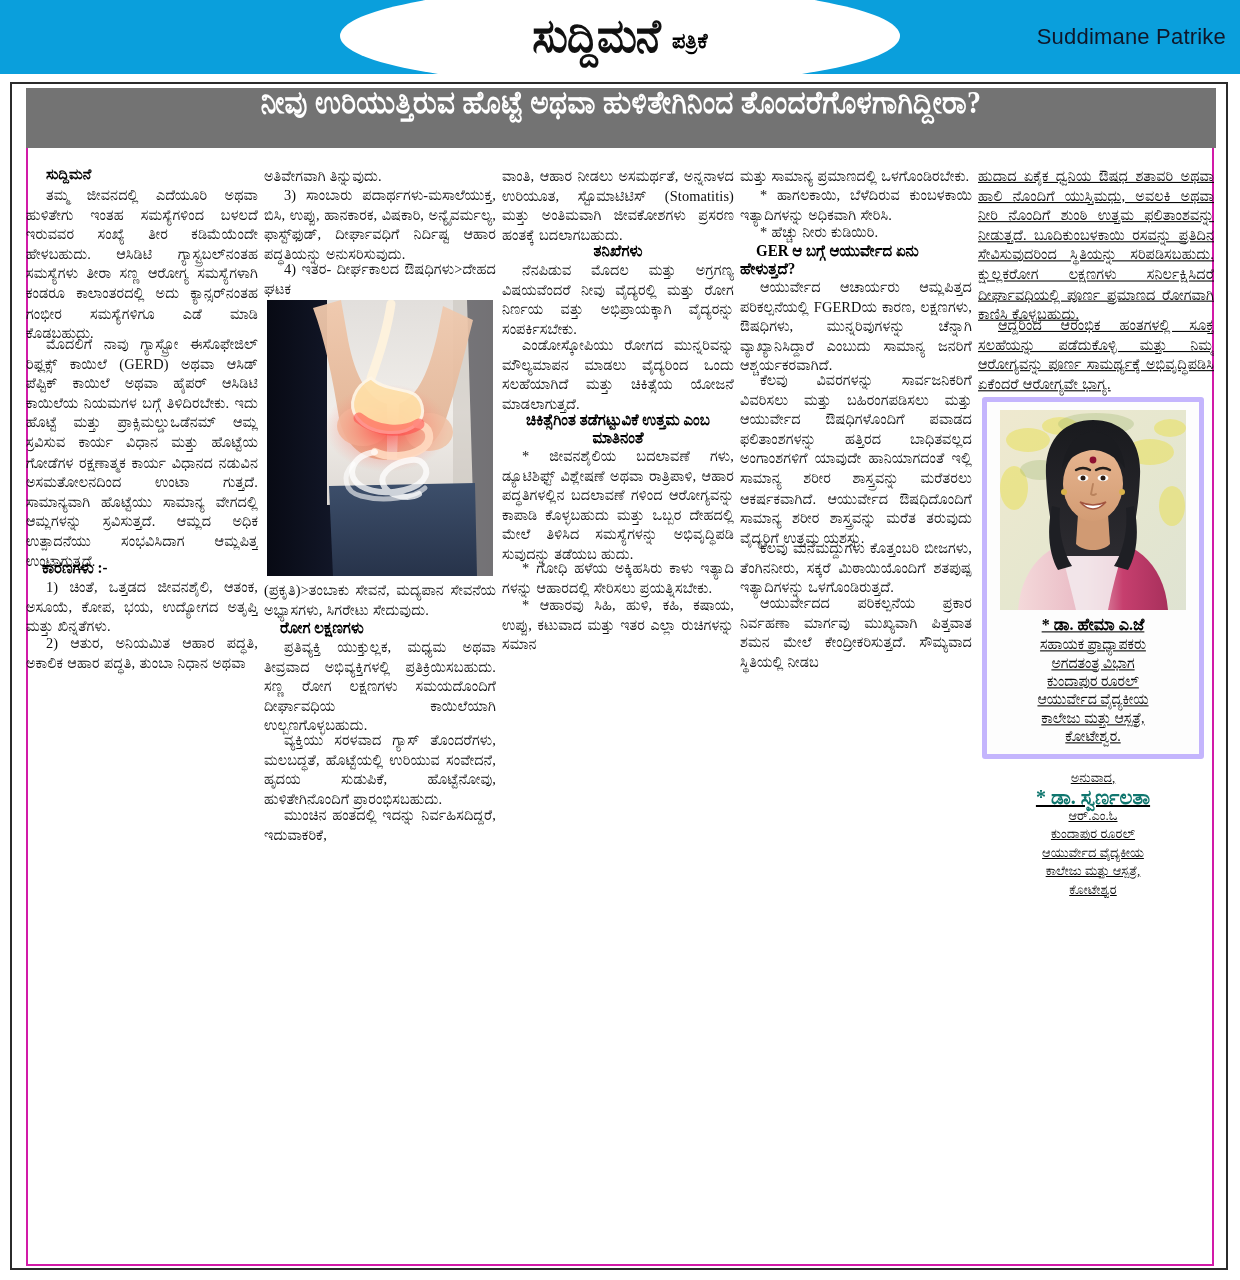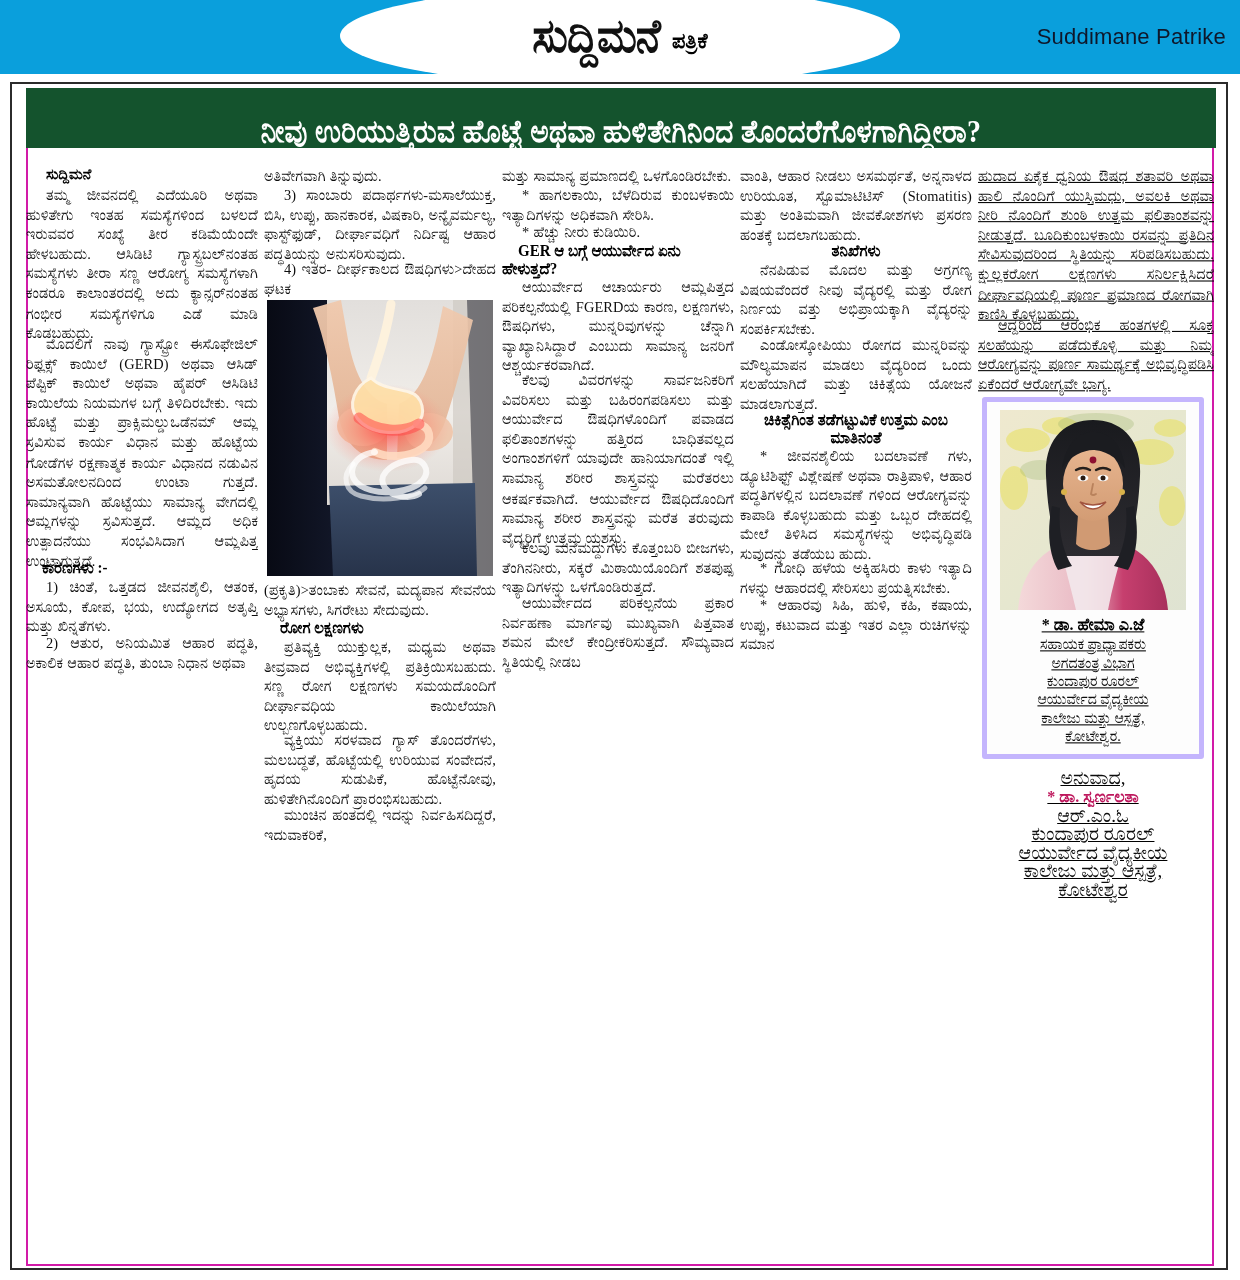--- a/index.html
+++ b/index.html
@@ -75,22 +75,22 @@
     border:2px solid #d21aa8;
     box-sizing:border-box;
     background:#fff;
   }
 
   
   .headline{
     position:absolute;
     left:26px;top:88px;
     width:1190px;height:60px;
-    background:#14532d;
-    display:flex;align-items:flex-end;justify-content:center;
+    background:#737373;
+    display:flex;align-items:flex-start;justify-content:center;
     box-sizing:border-box;
   }
   .headline-text{
     color:#ffffff;
     font-family:"Liberation Serif", serif;
     font-weight:bold;
     font-size:28px;
     line-height:1.1;
     text-align:center;
     white-space:nowrap;
@@ -194,25 +194,25 @@
     color:#0d0d0d;
     transform:scaleY(1.06);
   }
   .translator{
     margin:10px 0 0 4px;
     width:222px;
     text-align:center;
   }
   .translator .t-label{
     font-family:"Liberation Serif", serif;
-    font-size:19px;line-height:18.4px;color:#0d0d0d;
+    font-size:13px;line-height:18.4px;color:#0d0d0d;
   }
   .translator .t-name{
     font-family:"Liberation Serif", serif;
-    font-weight:bold;font-size:16px;color:#be185d;line-height:20px;
+    font-weight:bold;font-size:20px;color:#0f766e;line-height:20px;
   }
 </style>
 </head>
 <body>
 
 <div class="page">
 
   <div class="masthead">
     <div class="masthead-oval"></div>
     <div class="masthead-logo">
@@ -306,39 +306,39 @@
       </div>
 
       <p class="kn noind">(ಪ್ರಕೃತಿ)&gt;ತಂಬಾಕು ಸೇವನೆ, ಮದ್ಯಪಾನ ಸೇವನೆಯ ಅಭ್ಯಾಸಗಳು, ಸಿಗರೇಟು ಸೇದುವುದು.</p>
       <h3 class="kn-head left">ರೋಗ ಲಕ್ಷಣಗಳು</h3>
       <p class="kn">ಪ್ರತಿವ್ಯಕ್ತಿ ಯುಕ್ತುಲ್ಲಕ, ಮಧ್ಯಮ ಅಥವಾ ತೀವ್ರವಾದ ಅಭಿವ್ಯಕ್ತಿಗಳಲ್ಲಿ ಪ್ರತಿಕ್ರಿಯಿಸಬಹುದು. ಸಣ್ಣ ರೋಗ ಲಕ್ಷಣಗಳು ಸಮಯದೊಂದಿಗೆ ದೀರ್ಘಾವಧಿಯ ಕಾಯಿಲೆಯಾಗಿ ಉಲ್ಬಣಗೊಳ್ಳಬಹುದು.</p>
       <p class="kn">ವ್ಯಕ್ತಿಯು ಸರಳವಾದ ಗ್ಯಾಸ್ ತೊಂದರೆಗಳು, ಮಲಬದ್ಧತೆ, ಹೊಟ್ಟೆಯಲ್ಲಿ ಉರಿಯುವ ಸಂವೇದನೆ, ಹೃದಯ ಸುಡುಪಿಕೆ, ಹೊಟ್ಟೆನೋವು, ಹುಳಿತೇಗಿನೊಂದಿಗೆ ಪ್ರಾರಂಭಿಸಬಹುದು.</p>
       <p class="kn">ಮುಂಚಿನ ಹಂತದಲ್ಲಿ ಇದನ್ನು ನಿರ್ವಹಿಸದಿದ್ದರೆ, ಇದುವಾಕರಿಕೆ,</p>
     </div>
 
     <div class="col">
+      <p class="kn noind">ವಾಂತಿ, ಆಹಾರ ನೀಡಲು ಅಸಮರ್ಥತೆ, ಅನ್ನನಾಳದ ಉರಿಯೂತ, ಸ್ಟೊಮಾಟಿಟಿಸ್ (Stomatitis) ಮತ್ತು ಅಂತಿಮವಾಗಿ ಜೀವಕೋಶಗಳು ಪ್ರಸರಣ ಹಂತಕ್ಕೆ ಬದಲಾಗಬಹುದು.</p>
+      <h3 class="kn-head">ತನಿಖೆಗಳು</h3>
+      <p class="kn">ನೆನಪಿಡುವ ಮೊದಲ ಮತ್ತು ಅಗ್ರಗಣ್ಯ ವಿಷಯವೆಂದರೆ ನೀವು ವೈದ್ಯರಲ್ಲಿ ಮತ್ತು ರೋಗ ನಿರ್ಣಯ ವತ್ತು ಅಭಿಪ್ರಾಯಕ್ಕಾಗಿ ವೈದ್ಯರನ್ನು ಸಂಪರ್ಕಿಸಬೇಕು.</p>
+      <p class="kn">ಎಂಡೋಸ್ಕೋಪಿಯು ರೋಗದ ಮುನ್ನರಿವನ್ನು ಮೌಲ್ಯಮಾಪನ ಮಾಡಲು ವೈದ್ಯರಿಂದ ಒಂದು ಸಲಹೆಯಾಗಿದೆ ಮತ್ತು ಚಿಕಿತ್ಸೆಯ ಯೋಜನೆ ಮಾಡಲಾಗುತ್ತದೆ.</p>
+      <h3 class="kn-head">ಚಿಕಿತ್ಸೆಗಿಂತ ತಡೆಗಟ್ಟುವಿಕೆ ಉತ್ತಮ ಎಂಬ ಮಾತಿನಂತೆ</h3>
+      <p class="kn">* ಜೀವನಶೈಲಿಯ ಬದಲಾವಣೆ ಗಳು, ಡ್ಯೂಟಿಶಿಫ್ಟ್ ವಿಶ್ಲೇಷಣೆ ಅಥವಾ ರಾತ್ರಿಪಾಳಿ, ಆಹಾರ ಪದ್ಧತಿಗಳಲ್ಲಿನ ಬದಲಾವಣೆ ಗಳಿಂದ ಆರೋಗ್ಯವನ್ನು ಕಾಪಾಡಿ ಕೊಳ್ಳಬಹುದು ಮತ್ತು ಒಬ್ಬರ ದೇಹದಲ್ಲಿ ಮೇಲೆ ತಿಳಿಸಿದ ಸಮಸ್ಯೆಗಳನ್ನು ಅಭಿವೃದ್ಧಿಪಡಿ ಸುವುದನ್ನು ತಡೆಯಬ ಹುದು.</p>
+      <p class="kn">* ಗೋಧಿ ಹಳೆಯ ಅಕ್ಕಿಹಸಿರು ಕಾಳು ಇತ್ಯಾದಿ ಗಳನ್ನು ಆಹಾರದಲ್ಲಿ ಸೇರಿಸಲು ಪ್ರಯತ್ನಿಸಬೇಕು.</p>
+      <p class="kn">* ಆಹಾರವು ಸಿಹಿ, ಹುಳಿ, ಕಹಿ, ಕಷಾಯ, ಉಪ್ಪು, ಕಟುವಾದ ಮತ್ತು ಇತರ ಎಲ್ಲಾ ರುಚಿಗಳನ್ನು ಸಮಾನ</p>
+    </div>
+
+    <div class="col">
       <p class="kn noind">ಮತ್ತು ಸಾಮಾನ್ಯ ಪ್ರಮಾಣದಲ್ಲಿ ಒಳಗೊಂಡಿರಬೇಕು.</p>
       <p class="kn">* ಹಾಗಲಕಾಯಿ, ಬೆಳೆದಿರುವ ಕುಂಬಳಕಾಯಿ ಇತ್ಯಾದಿಗಳನ್ನು ಅಧಿಕವಾಗಿ ಸೇರಿಸಿ.</p>
       <p class="kn">* ಹೆಚ್ಚು ನೀರು ಕುಡಿಯಿರಿ.</p>
       <h3 class="kn-head left">GER ಆ ಬಗ್ಗೆ ಆಯುರ್ವೇದ ಏನು ಹೇಳುತ್ತದೆ?</h3>
       <p class="kn">ಆಯುರ್ವೇದ ಆಚಾರ್ಯರು ಆಮ್ಲಪಿತ್ತದ ಪರಿಕಲ್ಪನೆಯಲ್ಲಿ FGERDಯ ಕಾರಣ, ಲಕ್ಷಣಗಳು, ಔಷಧಿಗಳು, ಮುನ್ನರಿವುಗಳನ್ನು ಚೆನ್ನಾಗಿ ವ್ಯಾಖ್ಯಾನಿಸಿದ್ದಾರೆ ಎಂಬುದು ಸಾಮಾನ್ಯ ಜನರಿಗೆ ಆಶ್ಚರ್ಯಕರವಾಗಿದೆ.</p>
       <p class="kn">ಕೆಲವು ವಿವರಗಳನ್ನು ಸಾರ್ವಜನಿಕರಿಗೆ ವಿವರಿಸಲು ಮತ್ತು ಬಹಿರಂಗಪಡಿಸಲು ಮತ್ತು ಆಯುರ್ವೇದ ಔಷಧಿಗಳೊಂದಿಗೆ ಪವಾಡದ ಫಲಿತಾಂಶಗಳನ್ನು ಹತ್ತಿರದ ಬಾಧಿತವಲ್ಲದ ಅಂಗಾಂಶಗಳಿಗೆ ಯಾವುದೇ ಹಾನಿಯಾಗದಂತೆ ಇಲ್ಲಿ ಸಾಮಾನ್ಯ ಶರೀರ ಶಾಸ್ತ್ರವನ್ನು ಮರೆತರಲು ಆಕರ್ಷಕವಾಗಿದೆ. ಆಯುರ್ವೇದ ಔಷಧಿದೊಂದಿಗೆ ಸಾಮಾನ್ಯ ಶರೀರ ಶಾಸ್ತ್ರವನ್ನು ಮರೆತ ತರುವುದು ವೈದ್ಯರಿಗೆ ಉತ್ತಮ ಯಶಸ್ಸು.</p>
       <p class="kn">ಕೆಲವು ಮನೆಮದ್ದುಗಳು ಕೊತ್ತಂಬರಿ ಬೀಜಗಳು, ತೆಂಗಿನನೀರು, ಸಕ್ಕರೆ ಮಿಠಾಯಿಯೊಂದಿಗೆ ಶತಪುಷ್ಪ ಇತ್ಯಾದಿಗಳನ್ನು ಒಳಗೊಂಡಿರುತ್ತದೆ.</p>
       <p class="kn">ಆಯುರ್ವೇದದ ಪರಿಕಲ್ಪನೆಯ ಪ್ರಕಾರ ನಿರ್ವಹಣಾ ಮಾರ್ಗವು ಮುಖ್ಯವಾಗಿ ಪಿತ್ತವಾತ ಶಮನ ಮೇಲೆ ಕೇಂದ್ರೀಕರಿಸುತ್ತದೆ. ಸೌಮ್ಯವಾದ ಸ್ಥಿತಿಯಲ್ಲಿ ನೀಡಬ</p>
-    </div>
-
-    <div class="col">
-      <p class="kn noind">ವಾಂತಿ, ಆಹಾರ ನೀಡಲು ಅಸಮರ್ಥತೆ, ಅನ್ನನಾಳದ ಉರಿಯೂತ, ಸ್ಟೊಮಾಟಿಟಿಸ್ (Stomatitis) ಮತ್ತು ಅಂತಿಮವಾಗಿ ಜೀವಕೋಶಗಳು ಪ್ರಸರಣ ಹಂತಕ್ಕೆ ಬದಲಾಗಬಹುದು.</p>
-      <h3 class="kn-head">ತನಿಖೆಗಳು</h3>
-      <p class="kn">ನೆನಪಿಡುವ ಮೊದಲ ಮತ್ತು ಅಗ್ರಗಣ್ಯ ವಿಷಯವೆಂದರೆ ನೀವು ವೈದ್ಯರಲ್ಲಿ ಮತ್ತು ರೋಗ ನಿರ್ಣಯ ವತ್ತು ಅಭಿಪ್ರಾಯಕ್ಕಾಗಿ ವೈದ್ಯರನ್ನು ಸಂಪರ್ಕಿಸಬೇಕು.</p>
-      <p class="kn">ಎಂಡೋಸ್ಕೋಪಿಯು ರೋಗದ ಮುನ್ನರಿವನ್ನು ಮೌಲ್ಯಮಾಪನ ಮಾಡಲು ವೈದ್ಯರಿಂದ ಒಂದು ಸಲಹೆಯಾಗಿದೆ ಮತ್ತು ಚಿಕಿತ್ಸೆಯ ಯೋಜನೆ ಮಾಡಲಾಗುತ್ತದೆ.</p>
-      <h3 class="kn-head">ಚಿಕಿತ್ಸೆಗಿಂತ ತಡೆಗಟ್ಟುವಿಕೆ ಉತ್ತಮ ಎಂಬ ಮಾತಿನಂತೆ</h3>
-      <p class="kn">* ಜೀವನಶೈಲಿಯ ಬದಲಾವಣೆ ಗಳು, ಡ್ಯೂಟಿಶಿಫ್ಟ್ ವಿಶ್ಲೇಷಣೆ ಅಥವಾ ರಾತ್ರಿಪಾಳಿ, ಆಹಾರ ಪದ್ಧತಿಗಳಲ್ಲಿನ ಬದಲಾವಣೆ ಗಳಿಂದ ಆರೋಗ್ಯವನ್ನು ಕಾಪಾಡಿ ಕೊಳ್ಳಬಹುದು ಮತ್ತು ಒಬ್ಬರ ದೇಹದಲ್ಲಿ ಮೇಲೆ ತಿಳಿಸಿದ ಸಮಸ್ಯೆಗಳನ್ನು ಅಭಿವೃದ್ಧಿಪಡಿ ಸುವುದನ್ನು ತಡೆಯಬ ಹುದು.</p>
-      <p class="kn">* ಗೋಧಿ ಹಳೆಯ ಅಕ್ಕಿಹಸಿರು ಕಾಳು ಇತ್ಯಾದಿ ಗಳನ್ನು ಆಹಾರದಲ್ಲಿ ಸೇರಿಸಲು ಪ್ರಯತ್ನಿಸಬೇಕು.</p>
-      <p class="kn">* ಆಹಾರವು ಸಿಹಿ, ಹುಳಿ, ಕಹಿ, ಕಷಾಯ, ಉಪ್ಪು, ಕಟುವಾದ ಮತ್ತು ಇತರ ಎಲ್ಲಾ ರುಚಿಗಳನ್ನು ಸಮಾನ</p>
     </div>
 
     <div class="col col5">
       <p class="kn noind">ಹುದಾದ ಏಕೈಕ ಧ್ವನಿಯ ಔಷಧ ಶತಾವರಿ ಅಥವಾ ಹಾಲಿ ನೊಂದಿಗೆ ಯುಸ್ತಿಮಧು, ಅವಲಕಿ ಅಥವಾ ನೀರಿ ನೊಂದಿಗೆ ಶುಂಠಿ ಉತ್ತಮ ಫಲಿತಾಂಶವನ್ನು ನೀಡುತ್ತದೆ. ಬೂದಿಕುಂಬಳಕಾಯಿ ರಸವನ್ನು ಪ್ರತಿದಿನ ಸೇವಿಸುವುದರಿಂದ ಸ್ಥಿತಿಯನ್ನು ಸರಿಪಡಿಸಬಹುದು. ಕ್ಷುಲ್ಲಕರೋಗ ಲಕ್ಷಣಗಳು ಸನಿರ್ಲಕ್ಷಿಸಿದರೆ ದೀರ್ಘಾವಧಿಯಲ್ಲಿ ಪೂರ್ಣ ಪ್ರಮಾಣದ ರೋಗವಾಗಿ ಕಾಣಿಸಿ ಕೊಳ್ಳಬಹುದು.</p>
       <p class="kn">ಆದ್ದರಿಂದ ಆರಂಭಿಕ ಹಂತಗಳಲ್ಲಿ ಸೂಕ್ತ ಸಲಹೆಯನ್ನು ಪಡೆದುಕೊಳ್ಳಿ ಮತ್ತು ನಿಮ್ಮ ಆರೋಗ್ಯವನ್ನು ಪೂರ್ಣ ಸಾಮರ್ಥ್ಯಕ್ಕೆ ಅಭಿವೃದ್ಧಿಪಡಿಸಿ ಏಕೆಂದರೆ ಆರೋಗ್ಯವೇ ಭಾಗ್ಯ.</p>
 
       <div class="author-card">
         <div class="author-photo">
           <svg viewBox="0 0 186 200" preserveAspectRatio="none">
             <defs>

